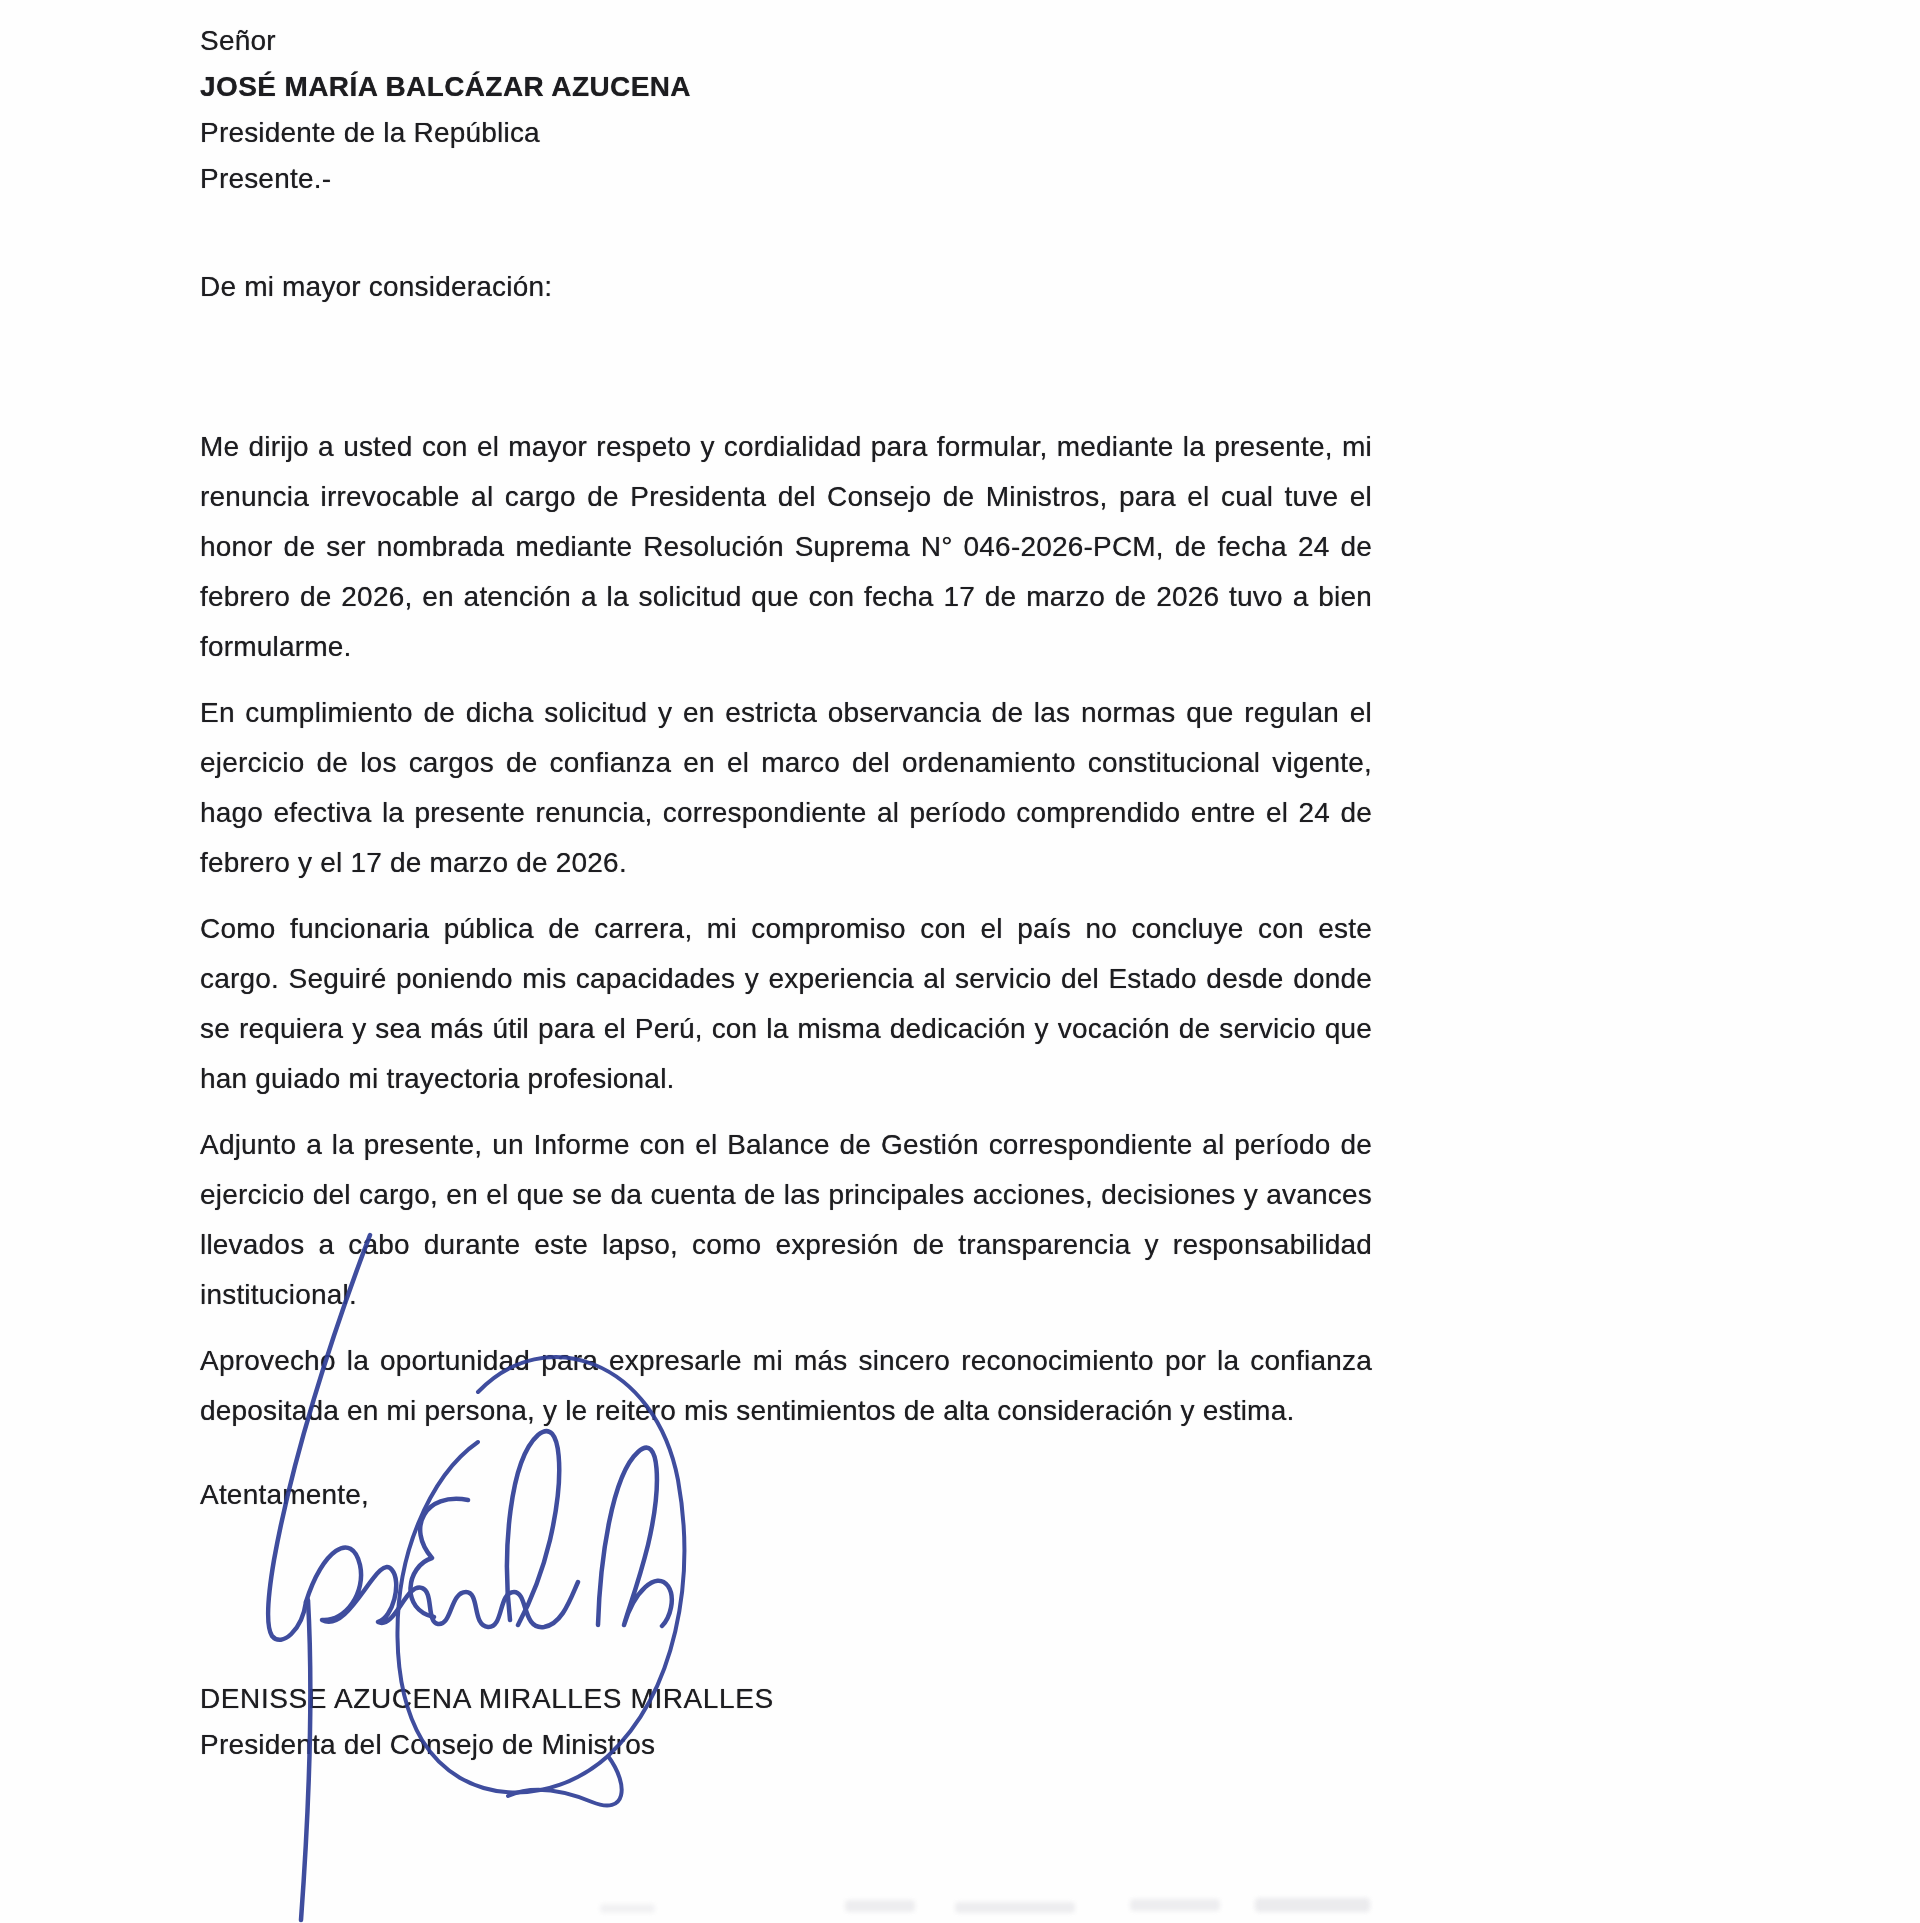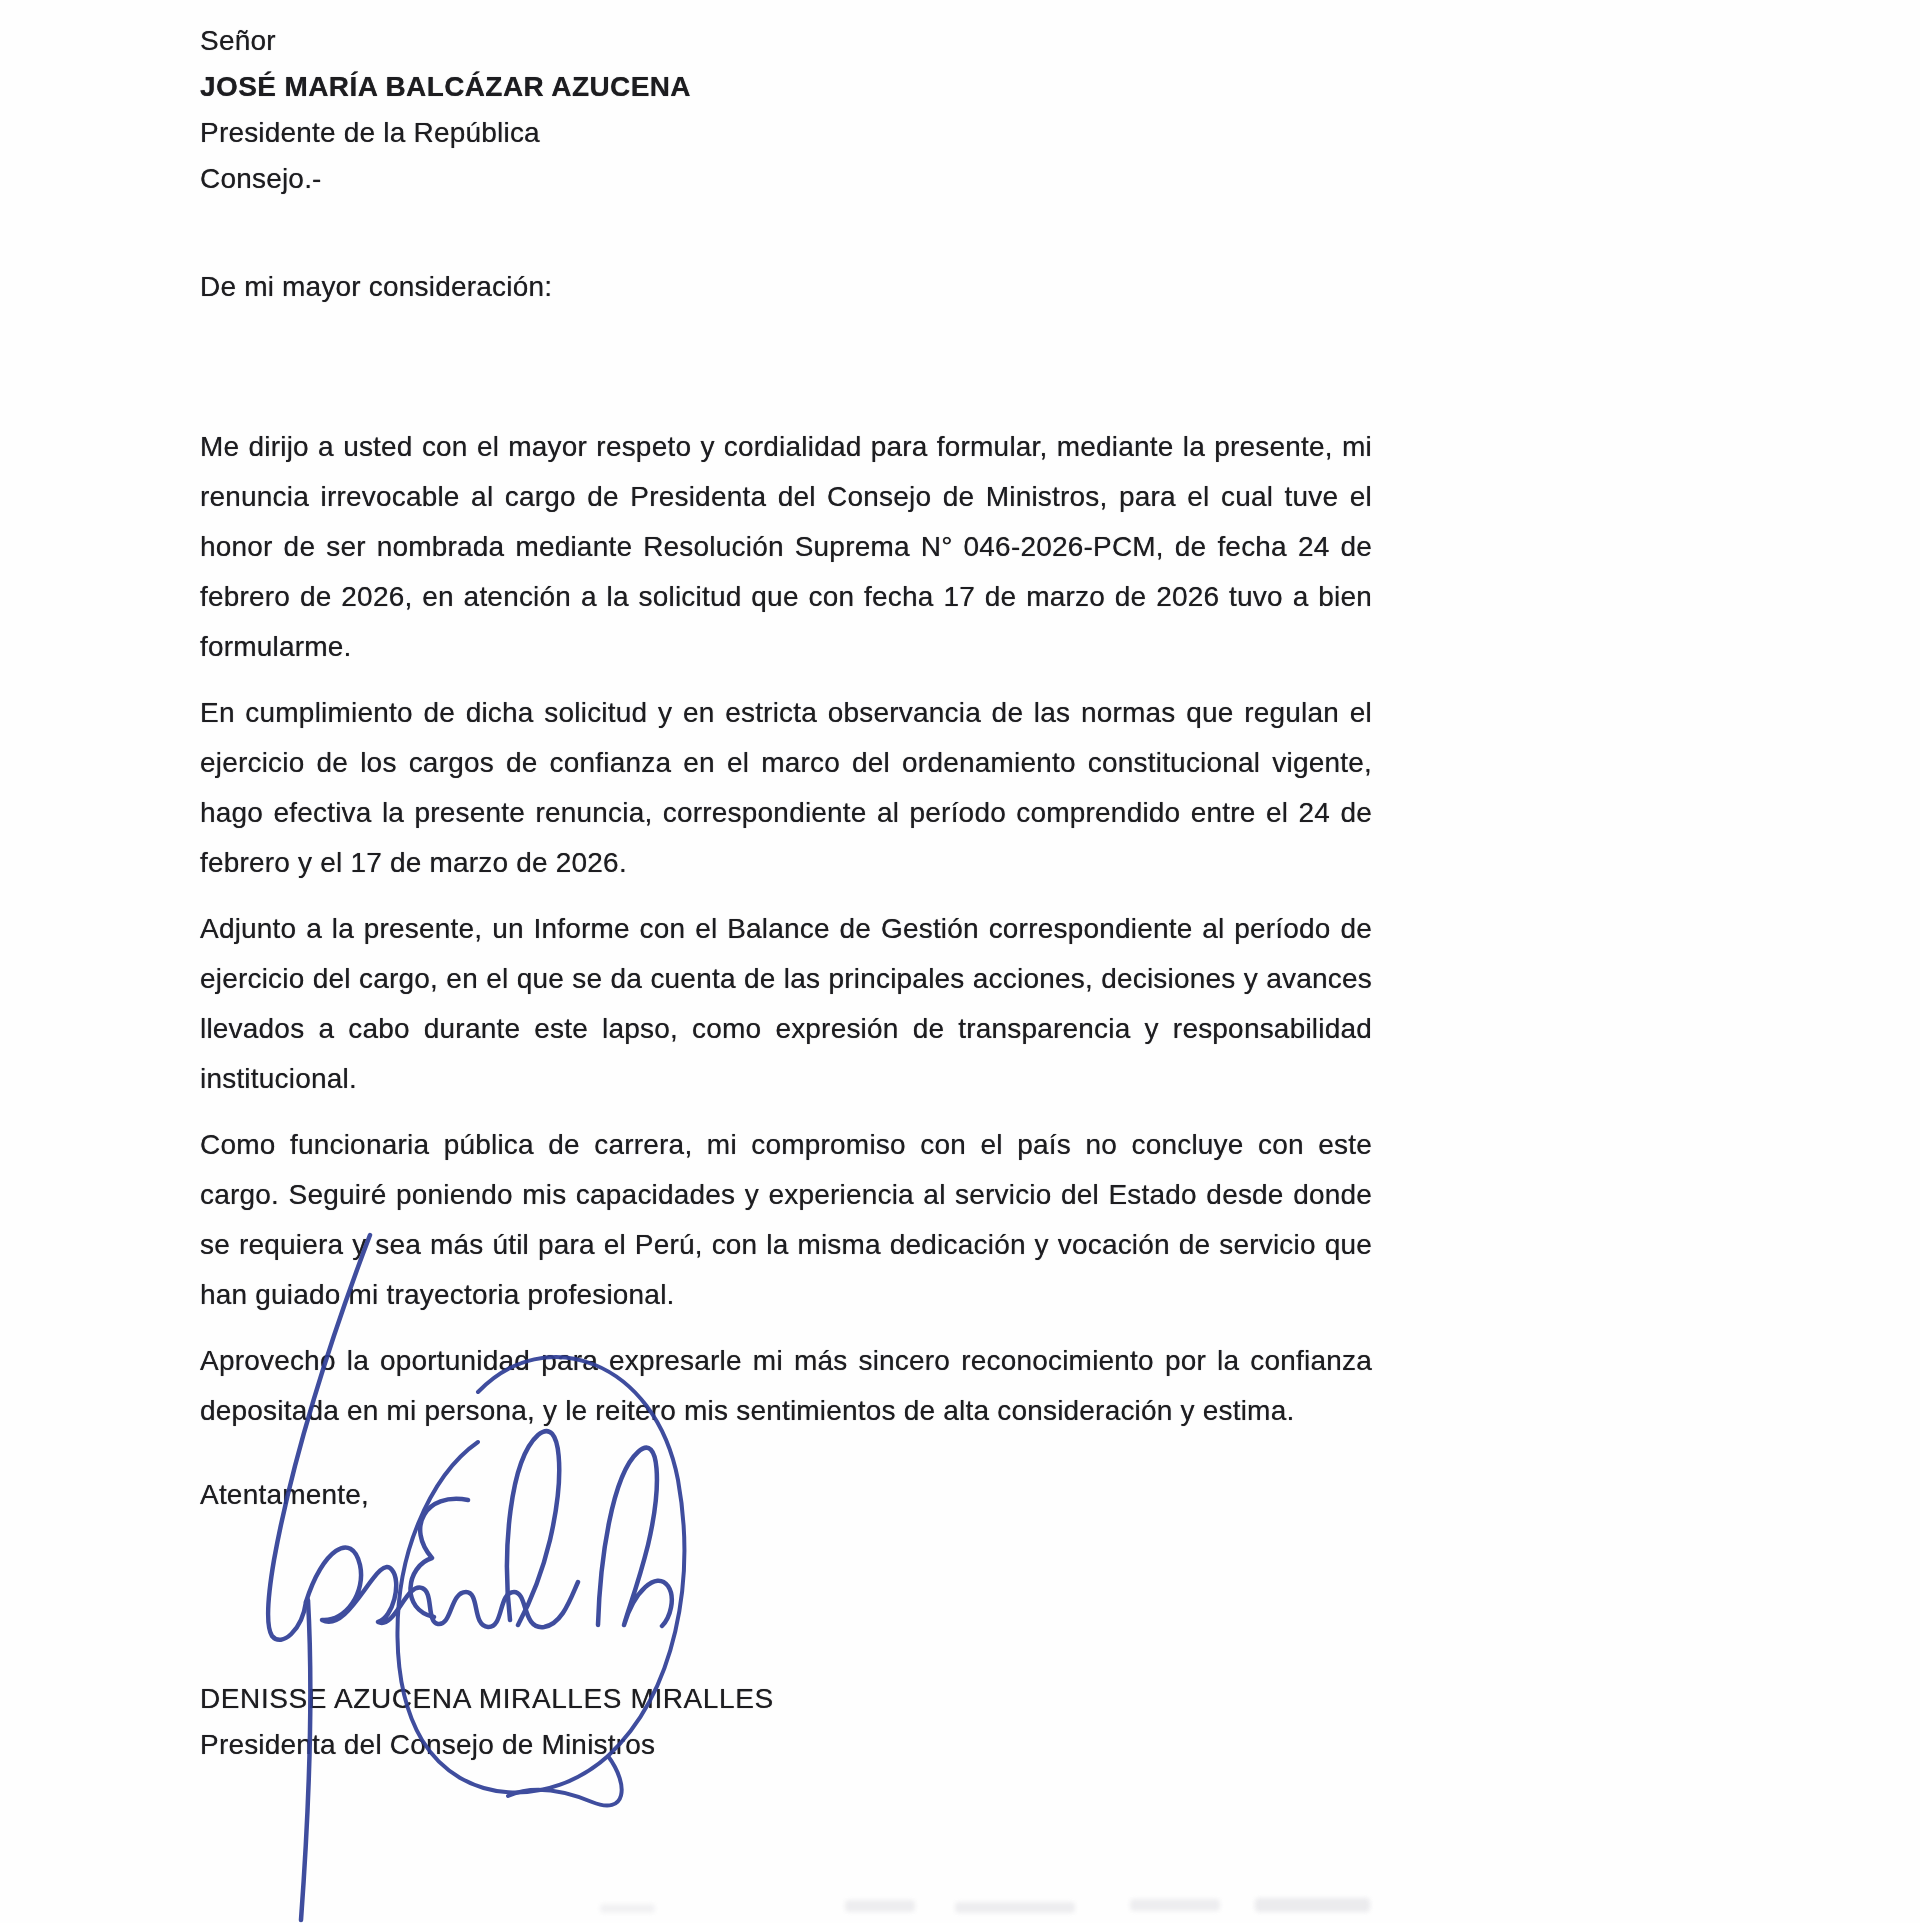--- a/index.html
+++ b/index.html
@@ -61,29 +61,29 @@
 <body>
 
 <div class="page">
 
   <div class="content">
 
     <div class="recipient">
       <p>Señor</p>
       <p class="bold">JOSÉ MARÍA BALCÁZAR AZUCENA</p>
       <p>Presidente de la República</p>
-      <p>Consejo.-</p>
+      <p>Presente.-</p>
     </div>
 
     <p class="greeting">De mi mayor consideración:</p>
 
     <p class="para first">Me dirijo a usted con el mayor respeto y cordialidad para formular, mediante la presente, mi renuncia irrevocable al cargo de Presidenta del Consejo de Ministros, para el cual tuve el honor de ser nombrada mediante Resolución Suprema N° 046-2026-PCM, de fecha 24 de febrero de 2026, en atención a la solicitud que con fecha 17 de marzo de 2026 tuvo a bien formularme.</p>
     <p class="para">En cumplimiento de dicha solicitud y en estricta observancia de las normas que regulan el ejercicio de los cargos de confianza en el marco del ordenamiento constitucional vigente, hago efectiva la presente renuncia, correspondiente al período comprendido entre el 24 de febrero y el 17 de marzo de 2026.</p>
+    <p class="para">Como funcionaria pública de carrera, mi compromiso con el país no concluye con este cargo. Seguiré poniendo mis capacidades y experiencia al servicio del Estado desde donde se requiera y sea más útil para el Perú, con la misma dedicación y vocación de servicio que han guiado mi trayectoria profesional.</p>
     <p class="para">Adjunto a la presente, un Informe con el Balance de Gestión correspondiente al período de ejercicio del cargo, en el que se da cuenta de las principales acciones, decisiones y avances llevados a cabo durante este lapso, como expresión de transparencia y responsabilidad institucional.</p>
-    <p class="para">Como funcionaria pública de carrera, mi compromiso con el país no concluye con este cargo. Seguiré poniendo mis capacidades y experiencia al servicio del Estado desde donde se requiera y sea más útil para el Perú, con la misma dedicación y vocación de servicio que han guiado mi trayectoria profesional.</p>
     <p class="para">Aprovecho la oportunidad para expresarle mi más sincero reconocimiento por la confianza depositada en mi persona, y le reitero mis sentimientos de alta consideración y estima.</p>
 
     <p class="closing">Atentamente,</p>
 
     <div class="signer">
       <p class="caps">DENISSE AZUCENA MIRALLES MIRALLES</p>
       <p>Presidenta del Consejo de Ministros</p>
     </div>
 
   </div>

